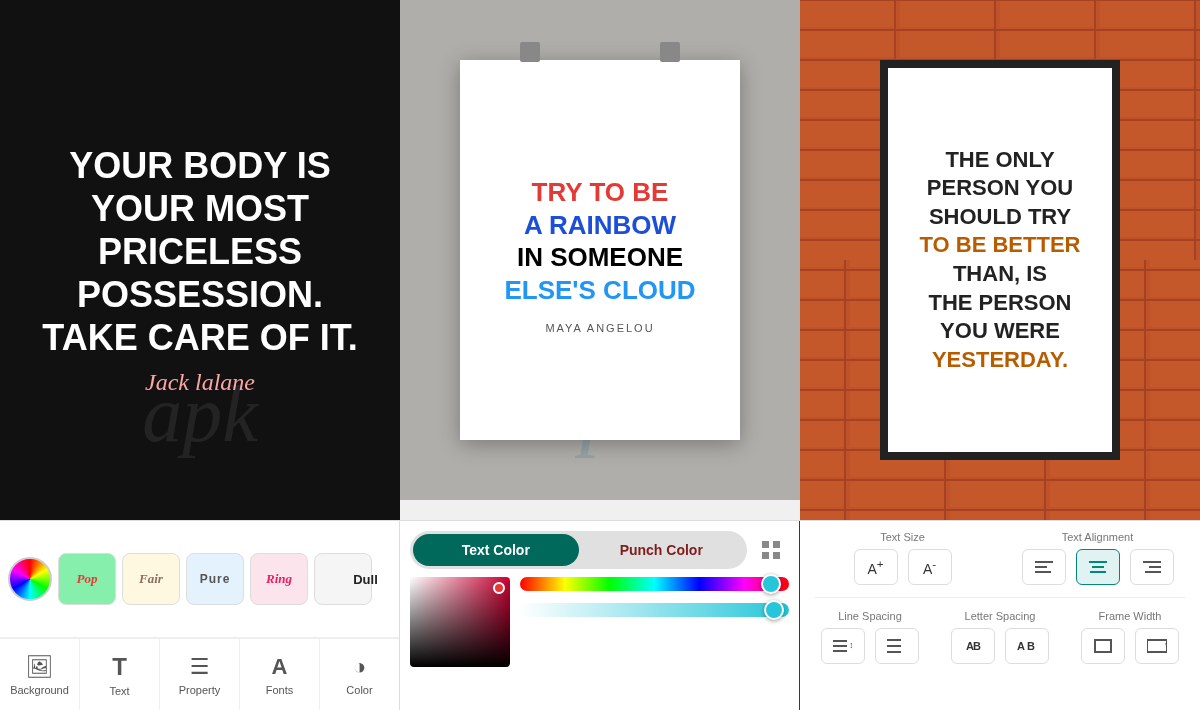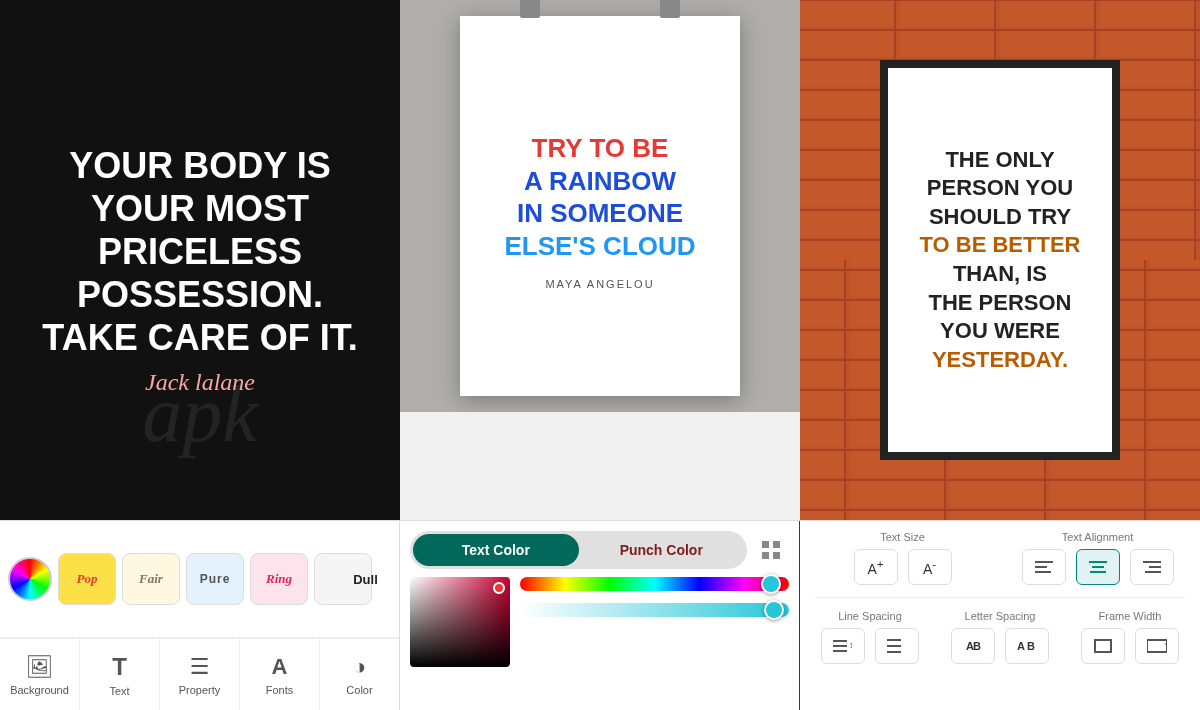--- a/index.html
+++ b/index.html
@@ -48,21 +48,21 @@
       font-size: 80px;
       color: rgba(255,255,255,0.08);
       font-style: italic;
       font-family: Georgia, serif;
       white-space: nowrap;
     }
 
     
     .panel-center {
       width: 400px;
-      height: 412px;
+      height: 500px;
       background: #999;
       display: flex;
       align-items: center;
       justify-content: center;
       position: relative;
       overflow: hidden;
       flex-shrink: 0;
     }
     .brick-bg-center {
       position: absolute;
@@ -95,21 +95,21 @@
     .rainbow-quote {
       text-align: center;
       font-size: 26px;
       font-weight: 900;
       text-transform: uppercase;
       font-family: 'Arial Black', Arial, sans-serif;
       line-height: 1.25;
     }
     .line-try { color: #e53935; }
     .line-rainbow { color: #1d4ed8; }
-    .line-in { color: #1d4ed8; }
+    .line-in { color: #000000; }
     .line-someone { color: #2196f3; }
     .rainbow-author {
       margin-top: 16px;
       font-size: 11px;
       color: #555;
       letter-spacing: 2px;
       text-transform: uppercase;
     }
     .watermark-center {
       position: absolute;
@@ -454,21 +454,21 @@
       </div>
     </div>
   </div>
 </div>
 
 <div class="bottom-toolbar">
 
   <div class="toolbar-left">
     <div class="color-swatches">
       <div class="color-wheel"></div>
-      <div class="swatch" style="background:#fde047;">
+      <div class="swatch" style="background:#86efac;">
         <span style="color:#e53935;font-style:italic;font-family:Georgia,serif;">Pop</span>
       </div>
       <div class="swatch" style="background:#fff8e1;">
         <span style="color:#8d6e63;font-style:italic;font-family:Georgia,serif;">Fair</span>
       </div>
       <div class="swatch" style="background:#e3f2fd;">
         <span style="color:#555;font-family:Arial,sans-serif;font-size:12px;letter-spacing:1px;">Pure</span>
       </div>
       <div class="swatch" style="background:#fce4ec;">
         <span style="color:#e91e63;font-style:italic;font-family:Georgia,serif;">Ring</span>

